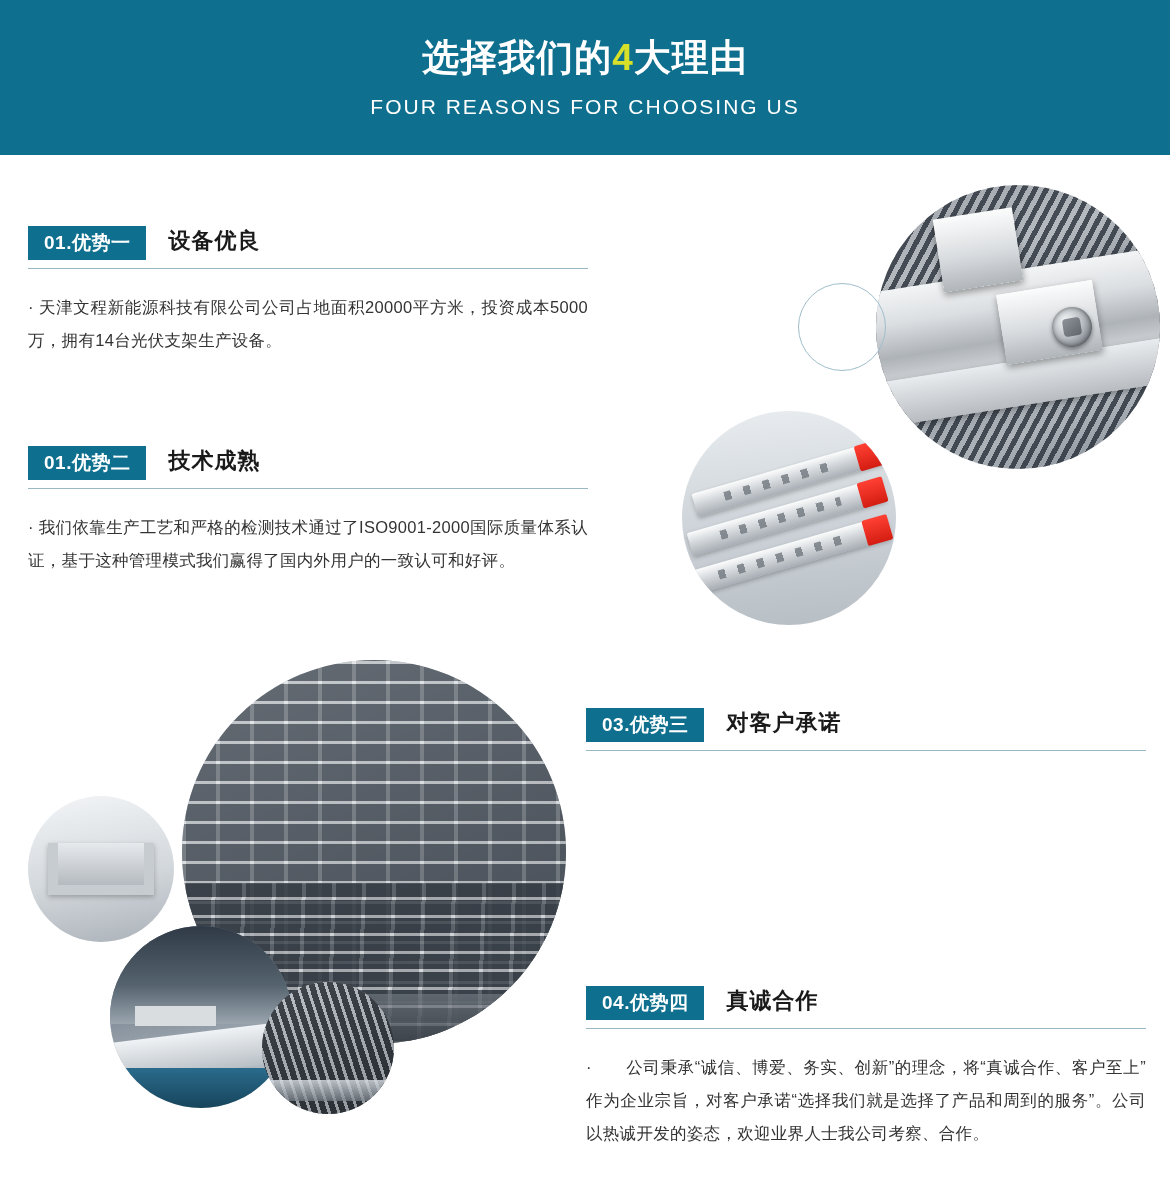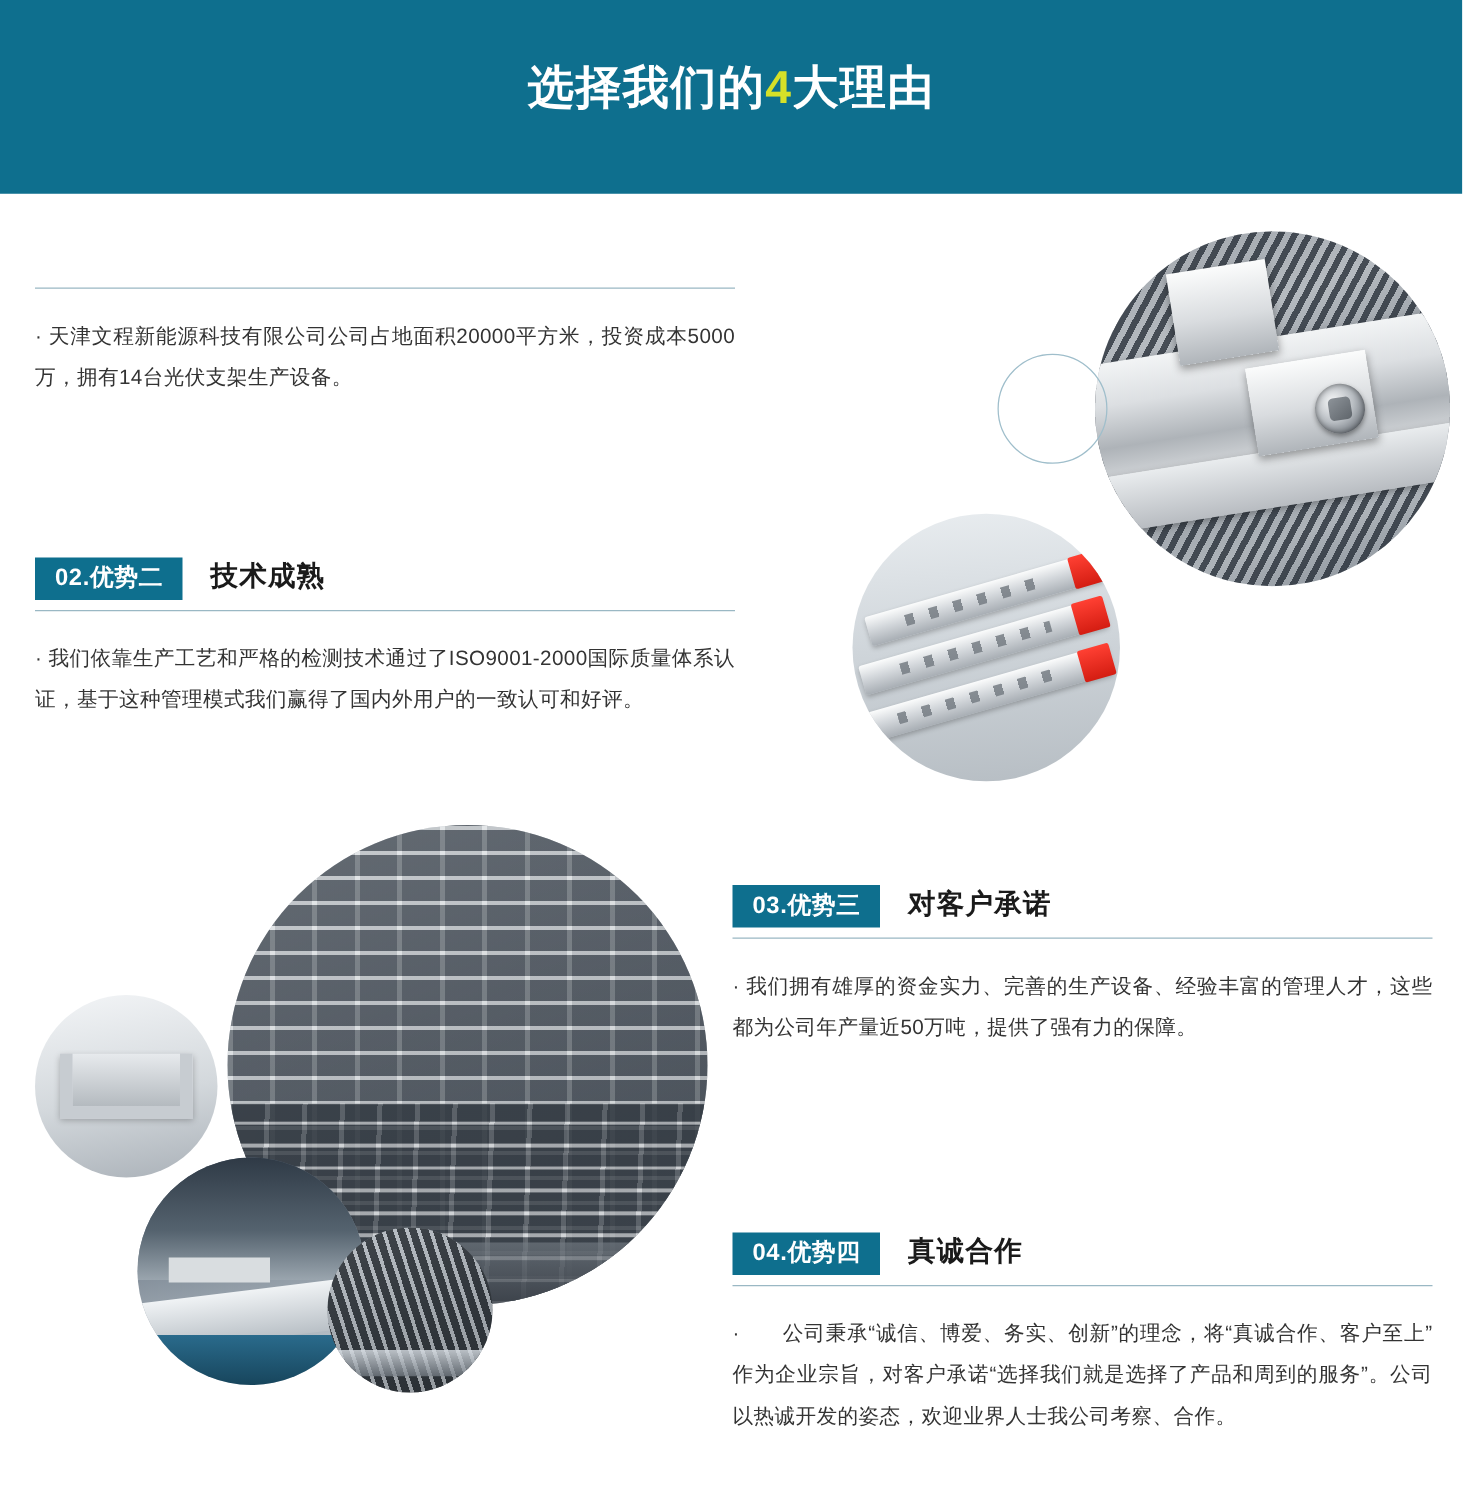--- a/index.html
+++ b/index.html
@@ -275,43 +275,47 @@
 </style>
 </head>
 <body>
 
 <div class="page">
 
   <div class="header">
     <div class="header-title">
       <span>选择我们的</span><span class="hl">4</span><span>大理由</span>
     </div>
+    <div class="header-sub">FOUR REASONS FOR CHOOSING US</div>
   </div>
 
   <div class="reason" id="reason-1">
+    <div class="reason-head">
+      <div class="reason-tag">01.优势一</div>
+      <div class="reason-title">设备优良</div>
+    </div>
     <div class="reason-rule"></div>
     <div class="reason-body">· 天津文程新能源科技有限公司公司占地面积20000平方米，投资成本5000万，拥有14台光伏支架生产设备。</div>
   </div>
 
   <div class="reason" id="reason-2">
     <div class="reason-head">
-      <div class="reason-tag">02.优势二</div>
+      <div class="reason-tag">01.优势二</div>
       <div class="reason-title">技术成熟</div>
     </div>
     <div class="reason-rule"></div>
     <div class="reason-body">· 我们依靠生产工艺和严格的检测技术通过了ISO9001-2000国际质量体系认证，基于这种管理模式我们赢得了国内外用户的一致认可和好评。</div>
   </div>
 
   <div class="reason" id="reason-3">
     <div class="reason-head">
       <div class="reason-tag">03.优势三</div>
       <div class="reason-title">对客户承诺</div>
     </div>
     <div class="reason-rule"></div>
-    <div class="reason-body">· 我们拥有雄厚的资金实力、完善的生产设备、经验丰富的管理人才，这些都为公司年产量近50万吨，提供了强有力的保障。</div>
   </div>
 
   <div class="reason" id="reason-4">
     <div class="reason-head">
       <div class="reason-tag">04.优势四</div>
       <div class="reason-title">真诚合作</div>
     </div>
     <div class="reason-rule"></div>
     <div class="reason-body">·　　公司秉承“诚信、博爱、务实、创新”的理念，将“真诚合作、客户至上”作为企业宗旨，对客户承诺“选择我们就是选择了产品和周到的服务”。公司以热诚开发的姿态，欢迎业界人士我公司考察、合作。</div>
   </div>

